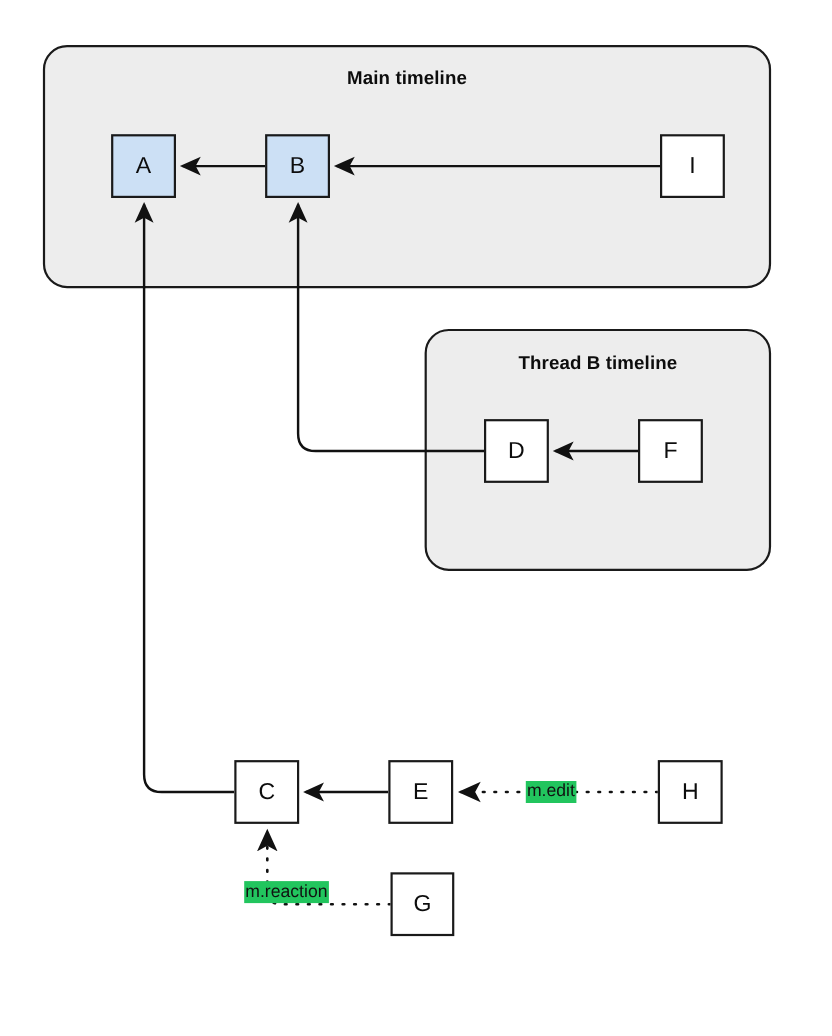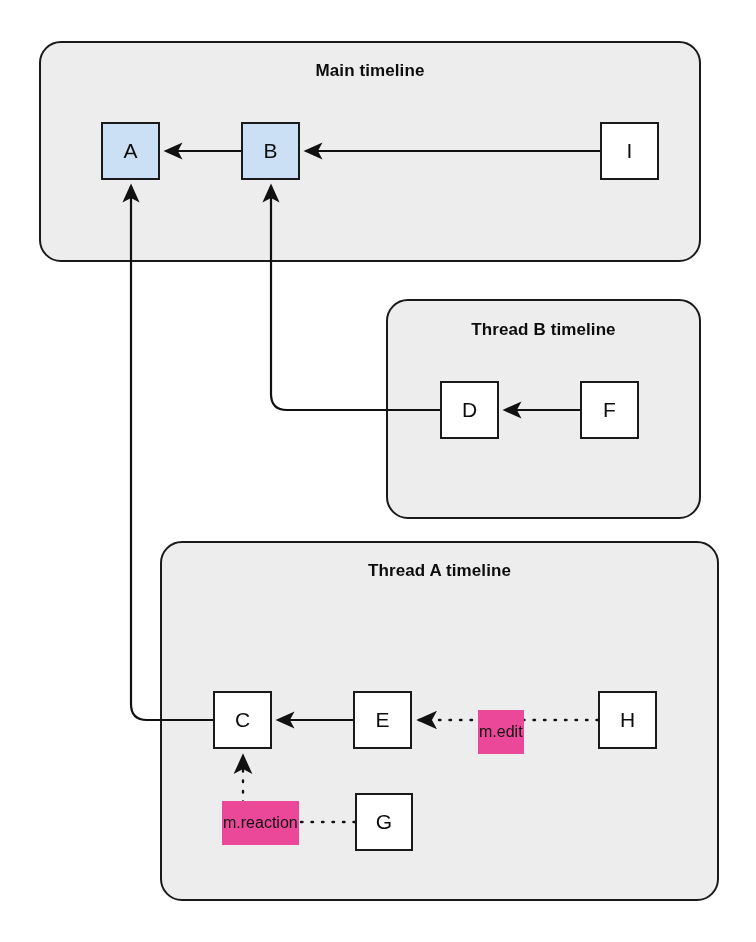--- a/index.html
+++ b/index.html
@@ -54,46 +54,43 @@
     color: #0d0d0d;
     font-family: "Liberation Sans", sans-serif;
     background: #ffffff;
     z-index: 3;
   }
   .node.blue {
     background: #cce0f5;
   }
   .edge-label {
     position: absolute;
-    background: #ec4899;
+    background: #22c55e;
     font-size: 16px;
     color: #111111;
     font-family: "Liberation Sans", sans-serif;
     white-space: nowrap;
-    padding: 12px 1px;
+    padding: 0 1px;
     z-index: 4;
     line-height: 20px;
   }
 </style>
 </head>
 <body>
 
 <div id="canvas">
 
   <div class="container" style="left:386px; top:299px; width:315px; height:220px;">
     <div class="container-title" style="top:19px;">Thread B timeline</div>
   </div>
 
   <div class="container" style="left:39px; top:41px; width:662px; height:221px;">
     <div class="container-title" style="top:18px;">Main timeline</div>
   </div>
 
-  <div class="container" style="left:160px; top:541px; width:559px; height:360px;">
-    <div class="container-title" style="top:18px;">Thread A timeline</div>
-  </div>
 
   <svg id="edges" viewBox="0 0 756 942" xmlns="http://www.w3.org/2000/svg">
     <defs>
       <marker id="arrow" viewBox="0 0 12 12" refX="10" refY="6" markerWidth="9" markerHeight="9" orient="auto-start-reverse">
         <path d="M 0 0.8 L 11.5 6 L 0 11.2 L 2.8 6 Z" fill="#111111"></path>
       </marker>
     </defs>
 
     <g>
       <path d="M 241 151 L 166 151" stroke="#111111" stroke-width="2.2" fill="none" marker-end="url(#arrow)"></path>

